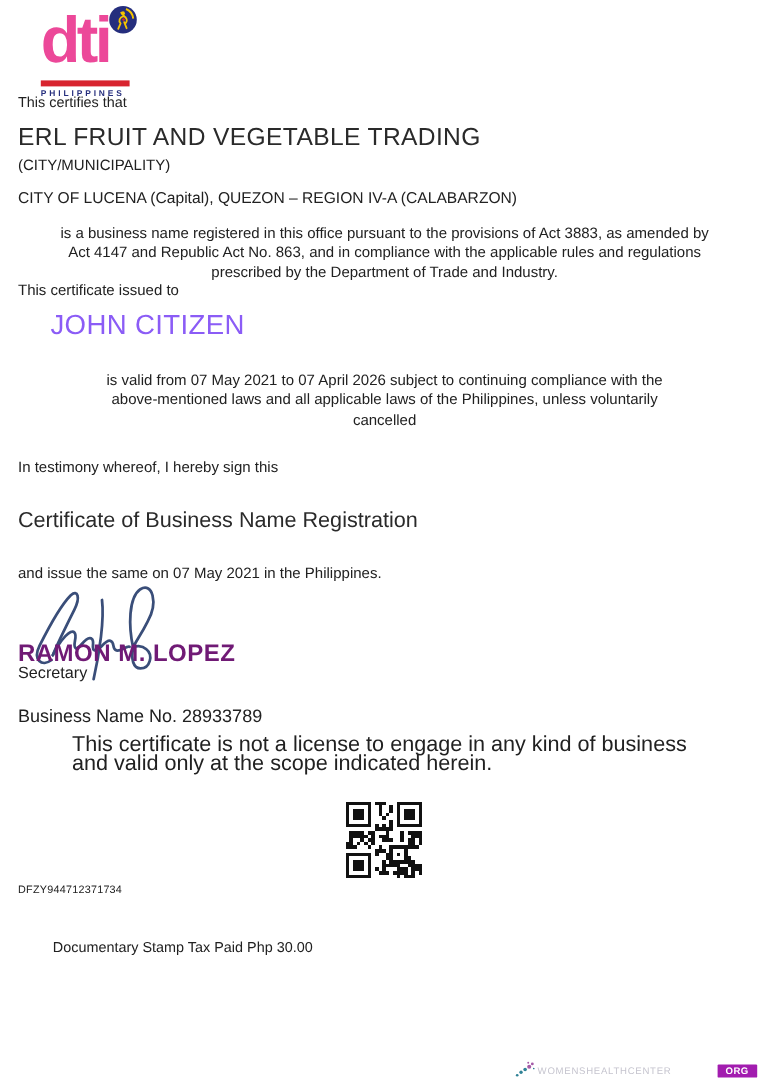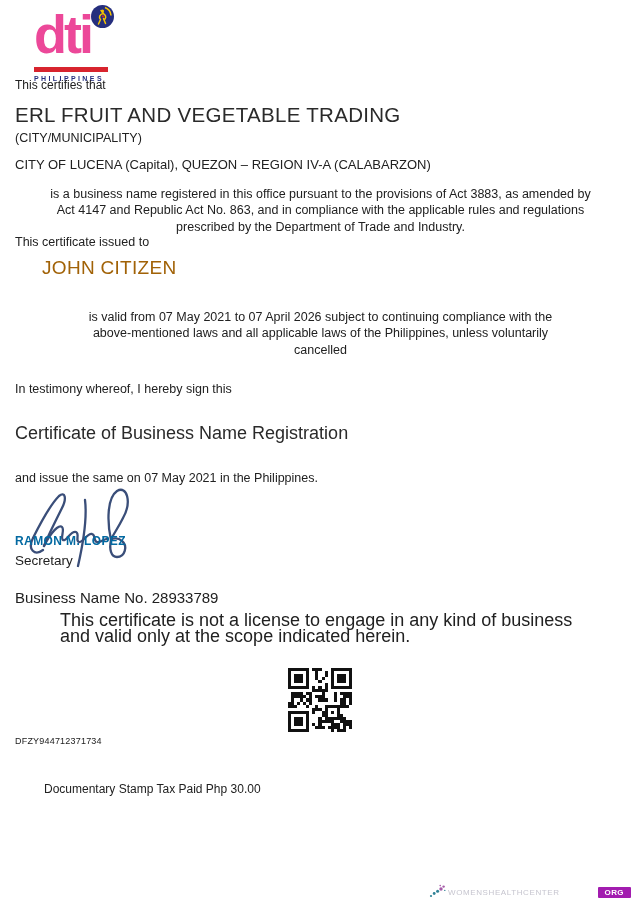--- a/index.html
+++ b/index.html
@@ -27,28 +27,28 @@
     margin-top:3px;font-size:7px;font-weight:bold;letter-spacing:2.4px;
     color:#252e7d;white-space:nowrap;
   }
 
   .intro{top:78px;font-size:12px;}
   .biz-name{top:103px;font-size:20.5px;letter-spacing:0.3px;color:#2a2a2a;}
   .scope{top:131px;font-size:12.5px;}
   .location{top:157px;font-size:13px;}
   .para1{top:186px;left:40px;width:561px;font-size:12.5px;line-height:16.4px;text-align:center;}
   .issued-to{top:235px;font-size:12.5px;}
-  .owner{top:257px;font-size:19px;letter-spacing:0.3px;color:#a16207;padding-left:27px;}
+  .owner{top:257px;font-size:23px;letter-spacing:0.3px;color:#8b5cf6;padding-left:27px;}
   .para2{top:309px;left:70px;width:501px;font-size:12.5px;line-height:16.4px;text-align:center;}
   .testimony{top:382px;font-size:12.5px;}
   .cert-title{top:423px;font-size:18px;color:#2a2a2a;}
   .issue-line{top:471px;font-size:12.5px;}
   .sig-wrap{top:486px;height:84px;}
   .sig-wrap svg{display:inline-block;}
-  .signatory{top:534px;font-size:12px;font-weight:bold;letter-spacing:0.4px;color:#0369a1;}
+  .signatory{top:534px;font-size:20px;font-weight:bold;letter-spacing:0.4px;color:#701a75;}
   .sig-role{top:553px;font-size:13.5px;}
   .bn-no{top:589px;font-size:15px;}
   .disclaimer{top:612px;left:60px;width:521px;font-size:18px;line-height:16px;text-align:left;}
   .qr-box{top:668px;left:288px;width:64px;height:64px;}
   .qr-caption{top:736px;font-size:9px;letter-spacing:0.2px;}
   .stamp-line{top:782px;left:44px;font-size:12px;}
 
   .watermark{
     position:absolute;top:884px;right:10px;
     display:flex;align-items:center;gap:2px;

